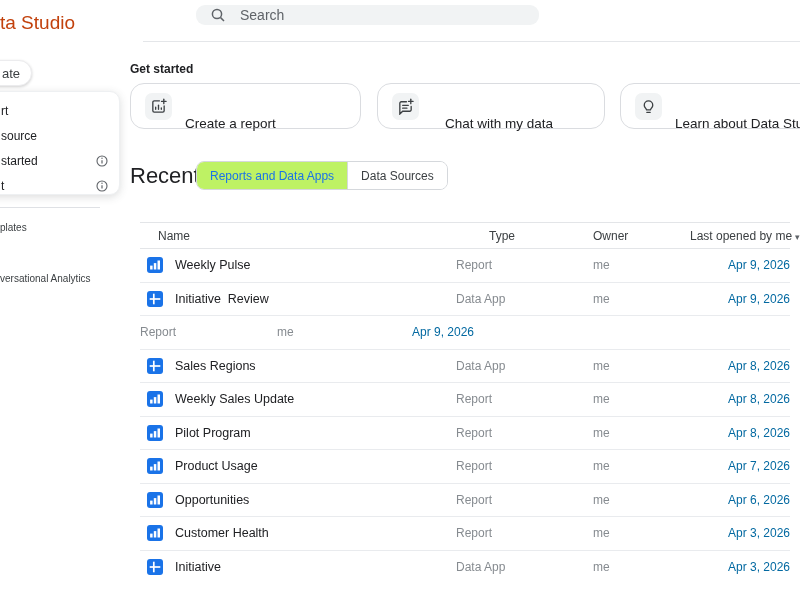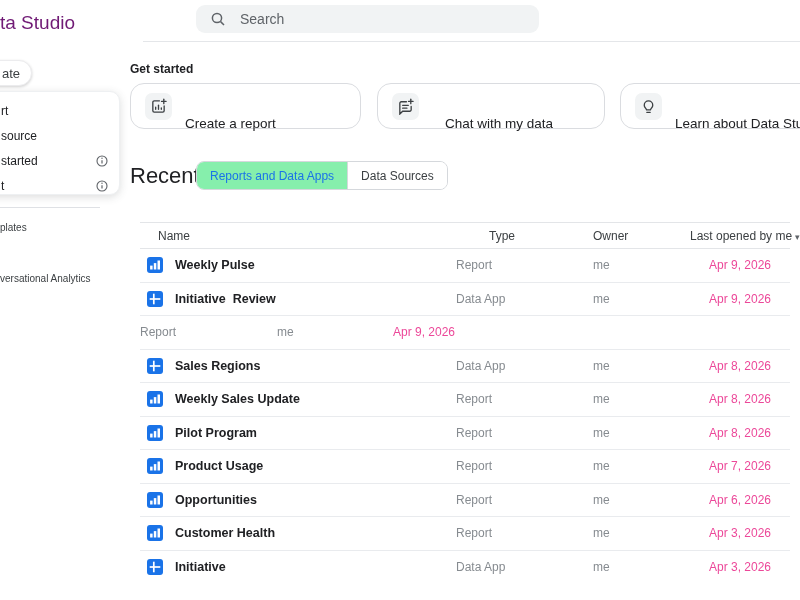--- a/index.html
+++ b/index.html
@@ -1,36 +1,36 @@
 <!DOCTYPE html>
 <html><head>
 <meta charset="utf-8">
 <style>
   html,body{margin:0;padding:0;}
   body{font-family:"Liberation Sans",sans-serif;background:#fff;}
   .screen{position:relative;width:800px;height:600px;background:#fff;overflow:hidden;}
 
   
-  .logo{position:absolute;left:0;top:12px;font-size:19px;color:#701a75;}
+  .logo{position:absolute;left:0;top:12px;font-size:19px;color:#c2410c;}
   .create-btn{position:absolute;left:-52px;top:60px;width:84px;height:26px;border-radius:14px;
     background:#fff;border:1px solid #ececee;box-shadow:0 1px 3px rgba(0,0,0,.18);
     display:flex;align-items:center;justify-content:flex-end;padding-right:11px;
     font-size:13px;color:#3c4043;box-sizing:border-box;cursor:pointer;}
   .popup{position:absolute;left:-45px;top:91px;width:165px;height:104px;background:#fff;
     border:1px solid #eef0f2;border-radius:10px;box-shadow:0 2px 8px rgba(60,64,67,.18);
     padding-top:6px;box-sizing:border-box;}
   .popup-item{height:25px;display:flex;align-items:center;justify-content:space-between;
     padding-left:45px;padding-right:11px;font-size:12px;color:#202124;cursor:pointer;}
   .sidebar-divider{position:absolute;left:0;top:207px;width:100px;height:1px;background:#dfe1e5;}
   .nav-item{position:absolute;left:0;font-size:10px;color:#3c4043;cursor:pointer;white-space:nowrap;}
   .nav-item.n0{top:222px;}
   .nav-item.n1{top:261px;margin-top:12px;}
 
   
-  .search{position:absolute;left:196px;top:5px;width:343px;height:28px;background:#f1f3f4;
+  .search{position:absolute;left:196px;top:5px;width:343px;height:20px;background:#f1f3f4;
     border-radius:9px;display:flex;align-items:center;gap:12px;padding-left:14px;box-sizing:border-box;}
   .search input{border:none;background:transparent;outline:none;font-size:14px;color:#3c4043;
     font-family:"Liberation Sans",sans-serif;width:270px;}
   .search input::placeholder{color:#5f6368;opacity:1;}
   .top-divider{position:absolute;left:143px;top:41px;width:657px;height:1px;background:#e4e6e9;}
 
   
   .gs-title{position:absolute;left:130px;top:62px;font-size:12px;font-weight:700;color:#202124;}
   .card{position:absolute;top:83px;height:46px;border:1px solid #dadce0;border-radius:14px;
     background:#fff;display:flex;align-items:center;gap:13px;padding-left:14px;box-sizing:border-box;cursor:pointer;}
@@ -40,41 +40,41 @@
   .card-iconbox{width:27px;height:27px;border-radius:7px;background:#f1f3f4;
     display:flex;align-items:center;justify-content:center;flex:none;}
   .card-label{font-size:13.5px;color:#202124;white-space:nowrap;margin-top:35px;}
 
   
   .recent-title{position:absolute;left:130px;top:163px;font-size:22px;color:#202124;}
   .tabs{position:absolute;left:196px;top:161px;height:29px;display:flex;border:1px solid #d5d8dc;
     border-radius:8px;overflow:hidden;box-sizing:border-box;background:#fff;}
   .tab{display:flex;align-items:center;padding:0 13px;font-size:12px;font-weight:500;
     white-space:nowrap;cursor:pointer;}
-  .tab.selected{background:#86efac;color:#1a73e8;}
+  .tab.selected{background:#bef264;color:#1a73e8;}
   .tab.unselected{background:#fff;color:#3c4043;border-left:1px solid #d5d8dc;}
 
   
   .table{position:absolute;left:140px;top:222px;width:650px;}
   .thead{display:flex;align-items:center;height:25px;border-top:1px solid #e3e5e8;
     border-bottom:1px solid #e3e5e8;font-size:12px;color:#3c4043;font-weight:500;justify-content:center;}
   .hcell{cursor:pointer;}
   .col-name{flex:1;padding-left:18px;box-sizing:border-box;}
   .col-type{width:104px;flex:none;}
   .col-owner{width:97px;flex:none;}
   .col-date{width:100px;flex:none;text-align:right;white-space:nowrap;}
   .sort-caret{font-size:9px;color:#5f6368;margin-left:3px;}
   .trow{display:flex;align-items:center;height:32.5px;font-size:12px;cursor:pointer;}
   .trow:not(:last-child){border-bottom:1px solid #e9ebee;}
   .cell-name{flex:1;display:flex;align-items:center;gap:12px;padding-left:7px;box-sizing:border-box;}
   .row-icon{width:16px;height:16px;flex:none;display:flex;}
-  .row-name{font-size:12.5px;font-weight:700;color:#202124;white-space:pre;}
+  .row-name{font-size:12.5px;font-weight:400;color:#202124;white-space:pre;}
   .cell-type{width:104px;flex:none;color:#868b90;}
   .cell-owner{width:97px;flex:none;color:#868b90;padding-left:33px;}
-  .cell-date{width:100px;flex:none;text-align:center;color:#ec4899;white-space:nowrap;}
+  .cell-date{width:100px;flex:none;text-align:right;color:#0369a1;white-space:nowrap;}
 </style>
 </head>
 <body>
 
 <div class="screen">
 
   <div class="logo">ta Studio</div>
 
   <div class="create-btn">
     <span>ate</span>

